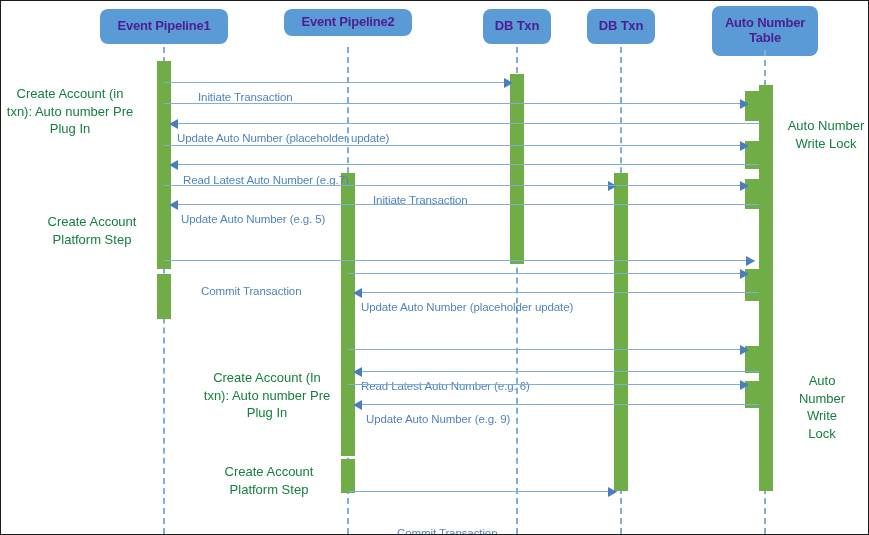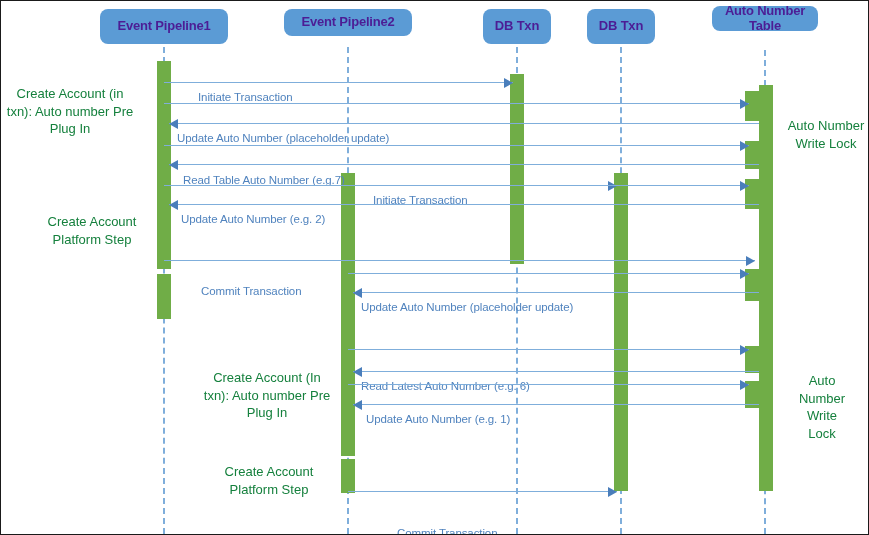--- a/index.html
+++ b/index.html
@@ -83,21 +83,21 @@
 <div id="canvas">
   <div id="layer-lifelines">
       <div class="lifeline-header" style="left: 99px; top: 8px; width: 128px; height: 35px;">Event Pipeline1</div>
       <div class="lifeline-dash" style="left: 162px; top: 46px; height: 487px;"></div>
       <div class="lifeline-header" style="left: 283px; top: 8px; width: 128px; height: 27px;">Event Pipeline2</div>
       <div class="lifeline-dash" style="left: 346px; top: 46px; height: 487px;"></div>
       <div class="lifeline-header" style="left: 482px; top: 8px; width: 68px; height: 35px;">DB Txn</div>
       <div class="lifeline-dash" style="left: 515px; top: 46px; height: 487px;"></div>
       <div class="lifeline-header" style="left: 586px; top: 8px; width: 68px; height: 35px;">DB Txn</div>
       <div class="lifeline-dash" style="left: 619px; top: 46px; height: 487px;"></div>
-      <div class="lifeline-header" style="left: 711px; top: 5px; width: 106px; height: 25px;">Auto Number Table</div>
+      <div class="lifeline-header" style="left: 711px; top: 5px; width: 106px; height: 50px;">Auto Number Table</div>
       <div class="lifeline-dash" style="left: 763px; top: 49px; height: 484px;"></div>
     </div>
   <div id="layer-activations">
       <div class="activation" style="left: 156px; top: 60px; width: 14px; height: 208px;"></div>
       <div class="activation" style="left: 156px; top: 273px; width: 14px; height: 45px;"></div>
       <div class="activation" style="left: 340px; top: 172px; width: 14px; height: 283px;"></div>
       <div class="activation" style="left: 340px; top: 458px; width: 14px; height: 34px;"></div>
       <div class="activation" style="left: 509px; top: 73px; width: 14px; height: 190px;"></div>
       <div class="activation" style="left: 613px; top: 172px; width: 14px; height: 318px;"></div>
       <div class="activation" style="left: 758px; top: 84px; width: 14px; height: 406px;"></div>
@@ -114,47 +114,47 @@
       <div class="msg-label" style="left: 197px; top: 58px;">Initiate Transaction</div>
       <div class="msg" style="left: 163px; top: 102px; width: 585px;"></div>
       <div class="arrowhead right" style="top: 97.5px; left: 739px;"></div>
       <div class="msg" style="left: 168px; top: 122px; width: 590px;"></div>
       <div class="arrowhead left" style="top: 117.5px; left: 168px;"></div>
       <div class="msg-label" style="left: 176px; top: 99px;">Update Auto Number (placeholder update)</div>
       <div class="msg" style="left: 163px; top: 144px; width: 585px;"></div>
       <div class="arrowhead right" style="top: 139.5px; left: 739px;"></div>
       <div class="msg" style="left: 168px; top: 163px; width: 590px;"></div>
       <div class="arrowhead left" style="top: 158.5px; left: 168px;"></div>
-      <div class="msg-label" style="left: 182px; top: 141px;">Read Table Auto Number (e.g.7)</div>
+      <div class="msg-label" style="left: 182px; top: 141px;">Read Latest Auto Number (e.g.7)</div>
       <div class="msg" style="left: 347px; top: 184px; width: 269px;"></div>
       <div class="arrowhead right" style="top: 179.5px; left: 607px;"></div>
       <div class="msg-label" style="left: 372px; top: 161px;">Initiate Transaction</div>
       <div class="msg" style="left: 163px; top: 184px; width: 585px;"></div>
       <div class="arrowhead right" style="top: 179.5px; left: 739px;"></div>
       <div class="msg" style="left: 168px; top: 203px; width: 590px;"></div>
       <div class="arrowhead left" style="top: 198.5px; left: 168px;"></div>
-      <div class="msg-label" style="left: 180px; top: 180px;">Update  Auto Number (e.g. 2)</div>
+      <div class="msg-label" style="left: 180px; top: 180px;">Update  Auto Number (e.g. 5)</div>
       <div class="msg" style="left: 163px; top: 259px; width: 591px;"></div>
       <div class="arrowhead right" style="top: 254.5px; left: 745px;"></div>
       <div class="msg-label" style="left: 200px; top: 252px;">Commit Transaction</div>
       <div class="msg" style="left: 347px; top: 272px; width: 401px;"></div>
       <div class="arrowhead right" style="top: 267.5px; left: 739px;"></div>
       <div class="msg" style="left: 352px; top: 291px; width: 406px;"></div>
       <div class="arrowhead left" style="top: 286.5px; left: 352px;"></div>
       <div class="msg-label" style="left: 360px; top: 268px;">Update  Auto Number (placeholder update)</div>
       <div class="msg" style="left: 347px; top: 348px; width: 401px;"></div>
       <div class="arrowhead right" style="top: 343.5px; left: 739px;"></div>
       <div class="msg" style="left: 352px; top: 370px; width: 406px;"></div>
       <div class="arrowhead left" style="top: 365.5px; left: 352px;"></div>
       <div class="msg-label" style="left: 360px; top: 347px;">Read Latest Auto Number (e.g. 6)</div>
       <div class="msg" style="left: 347px; top: 383px; width: 401px;"></div>
       <div class="arrowhead right" style="top: 378.5px; left: 739px;"></div>
       <div class="msg" style="left: 352px; top: 403px; width: 406px;"></div>
       <div class="arrowhead left" style="top: 398.5px; left: 352px;"></div>
-      <div class="msg-label" style="left: 365px; top: 380px;">Update Auto Number (e.g. 1)</div>
+      <div class="msg-label" style="left: 365px; top: 380px;">Update Auto Number (e.g. 9)</div>
       <div class="msg" style="left: 347px; top: 490px; width: 269px;"></div>
       <div class="arrowhead right" style="top: 485.5px; left: 607px;"></div>
       <div class="msg-label" style="left: 396px; top: 494px;">Commit Transaction</div>
     </div>
   <div id="layer-sidelabels">
       <div class="side-label" style="left: 4px; top: 84px; width: 130px; text-align: center;">Create Account (in txn): Auto number Pre Plug In</div>
       <div class="side-label" style="left: 45px; top: 212px; width: 92px; text-align: center;">Create Account Platform Step</div>
       <div class="side-label" style="left: 198px; top: 368px; width: 136px; text-align: center;">Create Account (In txn): Auto number Pre Plug In</div>
       <div class="side-label" style="left: 202px; top: 462px; width: 132px; text-align: center;">Create Account Platform Step</div>
       <div class="side-label" style="left: 782px; top: 116px; width: 86px; text-align: center;">Auto Number Write Lock</div>

